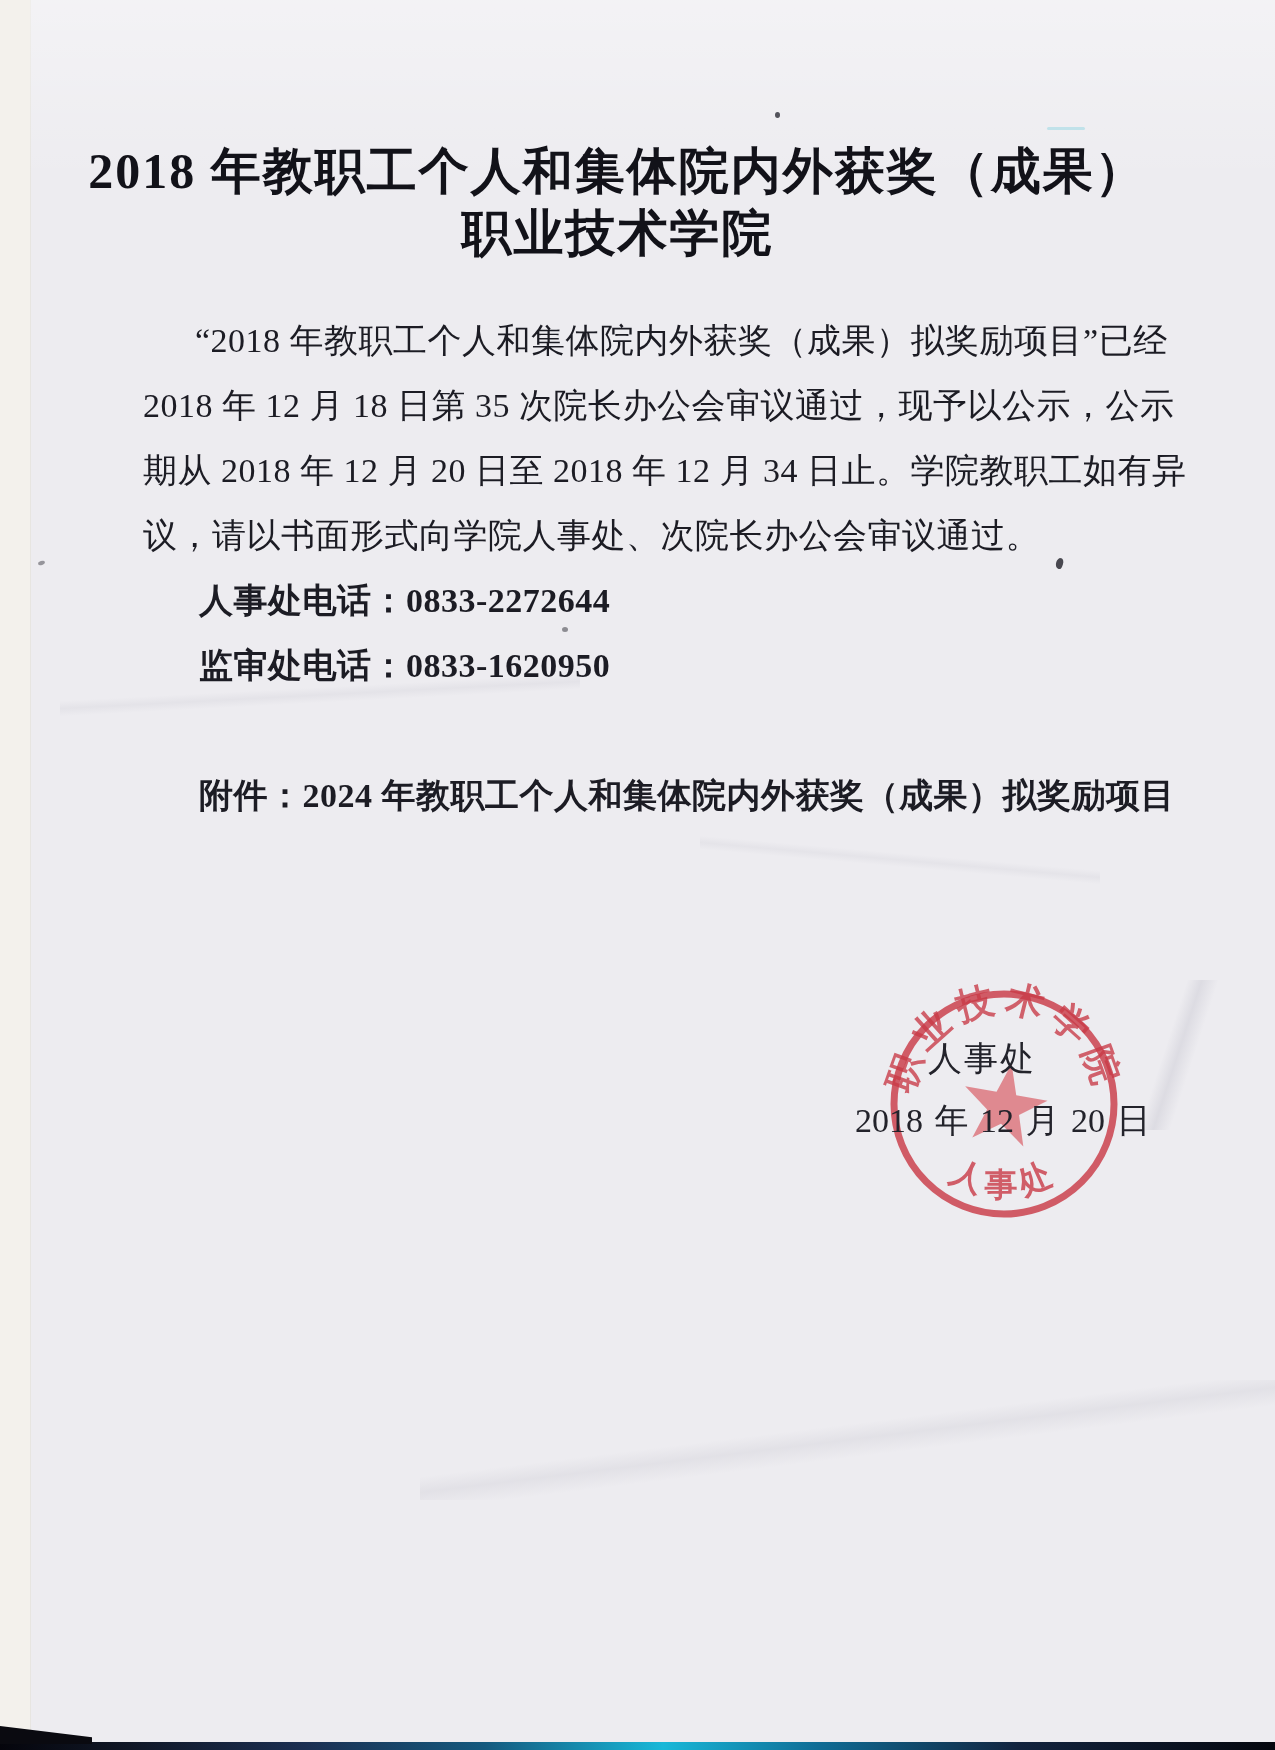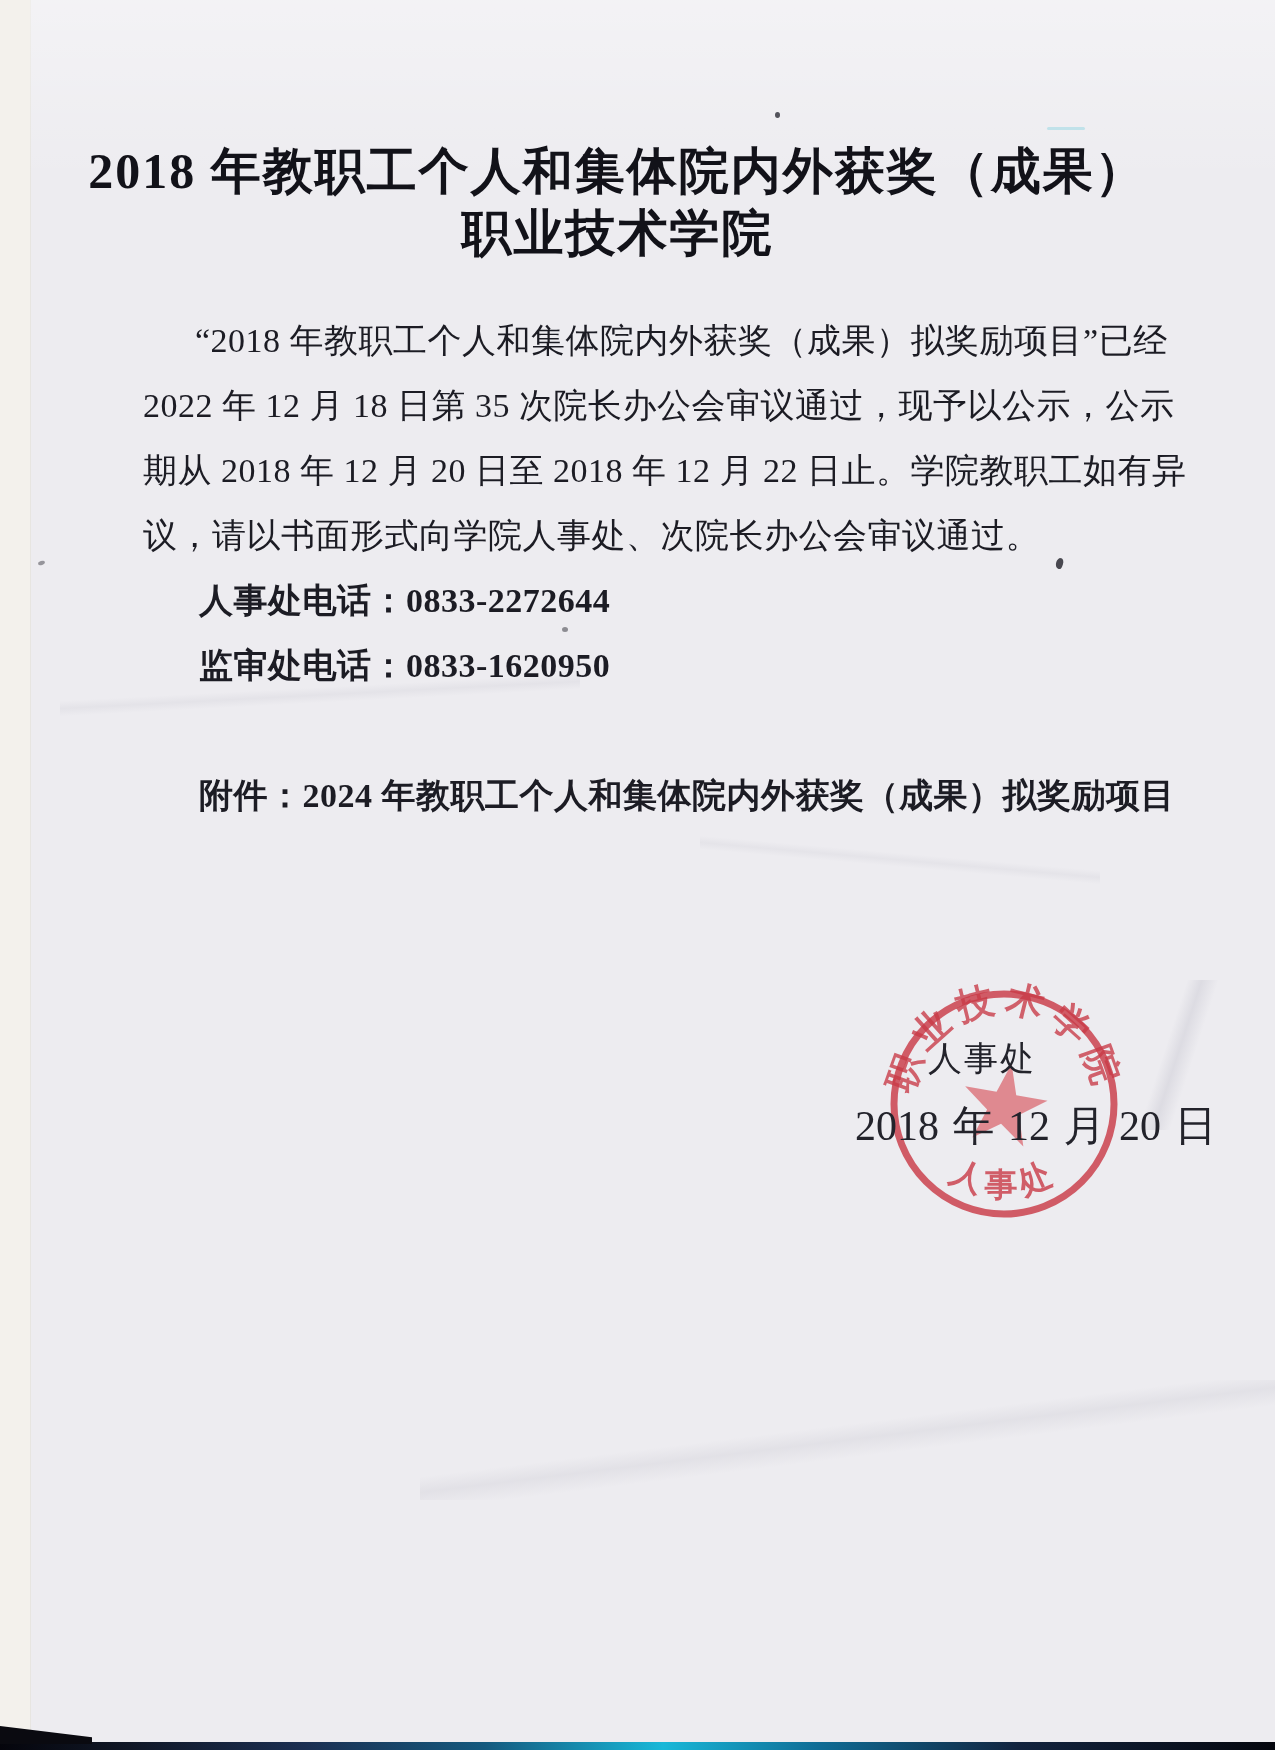--- a/index.html
+++ b/index.html
@@ -41,21 +41,21 @@
   .indent{padding-left:52px;text-align:center;}
   .indent-sm{padding-left:56px;font-weight:bold;}
   .spacer{height:65px;}
 
   .sig-dept{
     position:absolute;left:928px;top:1036px;
     font-size:34px;color:#23232b;letter-spacing:2px;z-index:3;
   }
   .sig-date{
     position:absolute;left:855px;top:1098px;
-    font-size:42px;color:#23232b;word-spacing:3px;z-index:3;white-space:nowrap;
+    font-size:34px;color:#23232b;word-spacing:3px;z-index:3;white-space:nowrap;
   }
 
   .stamp{position:absolute;left:878px;top:978px;width:252px;height:252px;z-index:2;}
   .seal-ring{stroke:#c93a47;stroke-width:7;fill:none;opacity:0.82;}
   .seal-text{font-size:37px;letter-spacing:8px;fill:#c93a47;opacity:0.78;
     font-family:"Liberation Serif","DejaVu Serif",serif;font-weight:bold;}
   .seal-text-bottom{font-size:33px;letter-spacing:6px;fill:#c93a47;opacity:0.8;
     font-family:"Liberation Serif","DejaVu Serif",serif;font-weight:bold;}
   .seal-star{fill:#d95a63;opacity:0.68;}
 
@@ -88,22 +88,22 @@
   <div class="shade crease-3"></div>
   <div class="shade crease-4"></div>
 
   <div class="title">
     <div>2018 年教职工个人和集体院内外获奖（成果）</div>
     <div>职业技术学院</div>
   </div>
 
   <div class="body-block">
     <div class="line indent">“2018 年教职工个人和集体院内外获奖（成果）拟奖励项目”已经</div>
-    <div class="line">2022 年 12 月 18 日第 35 次院长办公会审议通过，现予以公示，公示</div>
-    <div class="line">期从 2018 年 12 月 20 日至 2018 年 12 月 22 日止。学院教职工如有异</div>
+    <div class="line">2018 年 12 月 18 日第 35 次院长办公会审议通过，现予以公示，公示</div>
+    <div class="line">期从 2018 年 12 月 20 日至 2018 年 12 月 34 日止。学院教职工如有异</div>
     <div class="line">议，请以书面形式向学院人事处、次院长办公会审议通过。</div>
     <div class="line indent-sm"><span>人事处电话：</span><span>0833-2272644</span></div>
     <div class="line indent-sm"><span>监审处电话：</span><span>0833-1620950</span></div>
     <div class="line spacer"></div>
     <div class="line indent-sm">附件：2024 年教职工个人和集体院内外获奖（成果）拟奖励项目</div>
   </div>
 
   <svg class="stamp" viewBox="0 0 252 252" xmlns="http://www.w3.org/2000/svg">
     <circle class="seal-ring" cx="126" cy="126" r="110"></circle>
     <defs>

